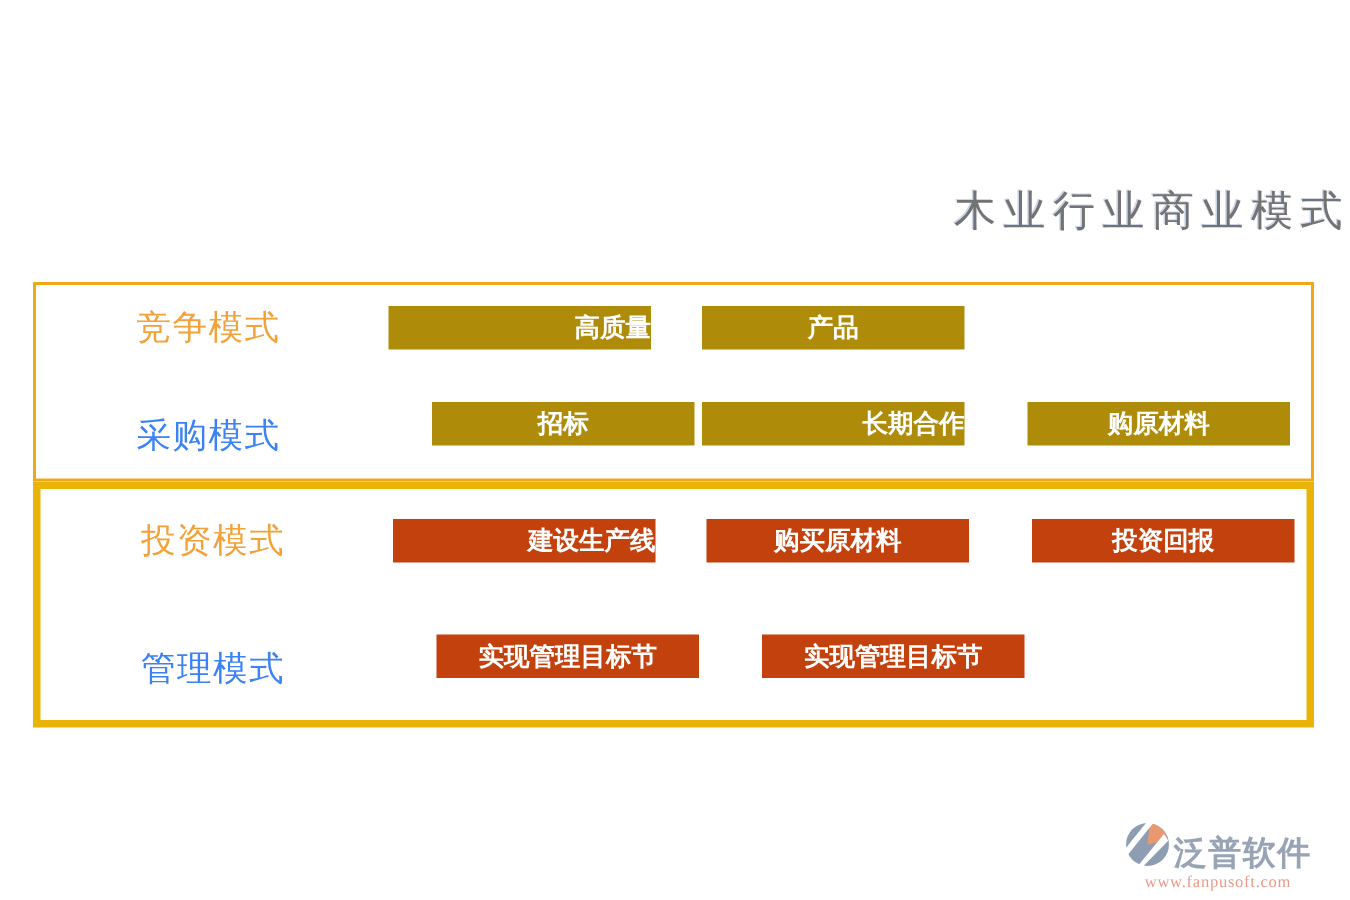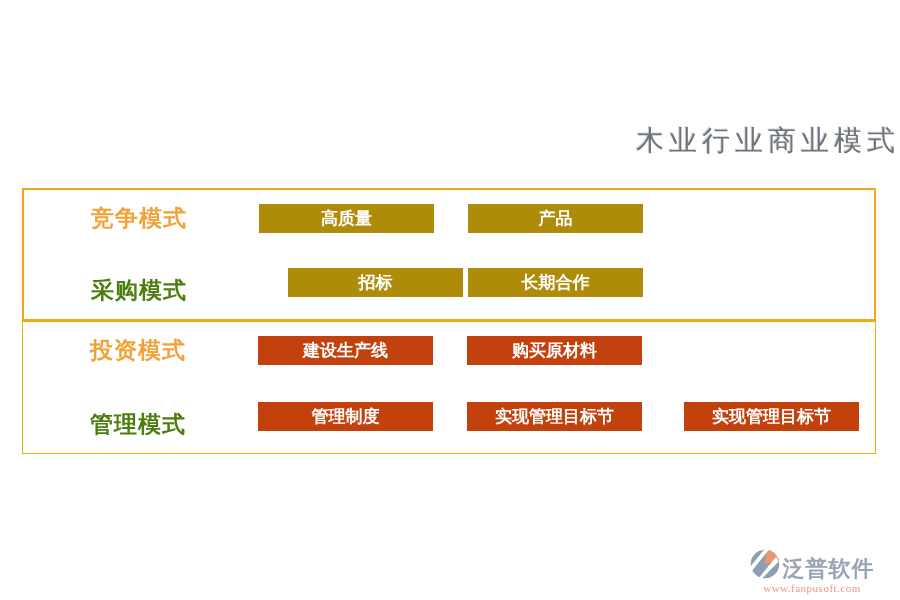--- a/index.html
+++ b/index.html
@@ -28,52 +28,52 @@
     background: #ffffff;
     display: flex;
     flex-direction: column;
     justify-content: space-around;
   }
   .section-gold {
     top: 188px; height: 133px;
     border: 2px solid #F0A818;
   }
   .section-pink {
-    top: 321px; height: 133px;
-    border: 1px solid #eab308;
+    top: 321px; height: 164px;
+    border: 5px solid #eab308;
   }
   .mode-row {
     display: flex;
     align-items: center;
   }
   .mode-label {
     width: 230px;
     text-align: center;
     font-family: "Liberation Serif", serif;
-    font-weight: bold;
+    font-weight: normal;
     font-size: 23px;
     letter-spacing: 1px;
   }
   .label-orange { color: #F2A238; }
-  .label-pink   { color: #4d7c0f; margin-top: 16px; }
+  .label-pink   { color: #3b82f6; margin-top: 16px; }
   .mode-btn {
     width: 175px;
     height: 29px;
     line-height: 29px;
     text-align: center;
     color: #ffffff;
     font-weight: bold;
     font-size: 17px;
     font-family: "Liberation Sans", sans-serif;
     cursor: pointer;
     flex: none;
   }
   .btn-gold { background: #AE8B09; }
   .btn-cyan { background: #c2410c; }
-  .btn-pos-1 { margin-left: 5px; }
+  .btn-pos-1 { margin-left: 5px; text-align: right; }
   .btn-pos-2 { margin-left: 34px; }
   .btn-pos-3 { margin-left: 42px; }
   .logo {
     position: absolute;
     right: 10px; bottom: 6px;
     width: 156px;
     text-align: center;
     cursor: pointer;
   }
   .logo-top {
@@ -107,34 +107,35 @@
   <div class="mode-row">
     <div class="mode-label label-orange">竞争模式</div>
     <div class="mode-btn btn-gold btn-pos-1">高质量</div>
     <div class="mode-btn btn-gold btn-pos-2">产品</div>
   </div>
 
   <div class="mode-row">
     <div class="mode-label label-pink">采购模式</div>
     <div class="mode-btn btn-gold btn-pos-2">招标</div>
     <div class="mode-btn btn-gold btn-pos-1">长期合作</div>
+    <div class="mode-btn btn-gold btn-pos-3">购原材料</div>
   </div>
 </div>
 
 <div class="section section-pink">
 
   <div class="mode-row">
     <div class="mode-label label-orange">投资模式</div>
     <div class="mode-btn btn-cyan btn-pos-1">建设生产线</div>
     <div class="mode-btn btn-cyan btn-pos-2">购买原材料</div>
+    <div class="mode-btn btn-cyan btn-pos-3">投资回报</div>
   </div>
 
   <div class="mode-row">
     <div class="mode-label label-pink">管理模式</div>
-    <div class="mode-btn btn-cyan btn-pos-1">管理制度</div>
     <div class="mode-btn btn-cyan btn-pos-2">实现管理目标节</div>
     <div class="mode-btn btn-cyan btn-pos-3">实现管理目标节</div>
   </div>
 </div>
 
 <div class="logo">
   <div class="logo-top">
     <span>
       <svg width="30" height="32" viewBox="0 0 30 32" aria-hidden="true">
         <circle cx="15" cy="16" r="14.3" fill="#8E9DB2"></circle>

